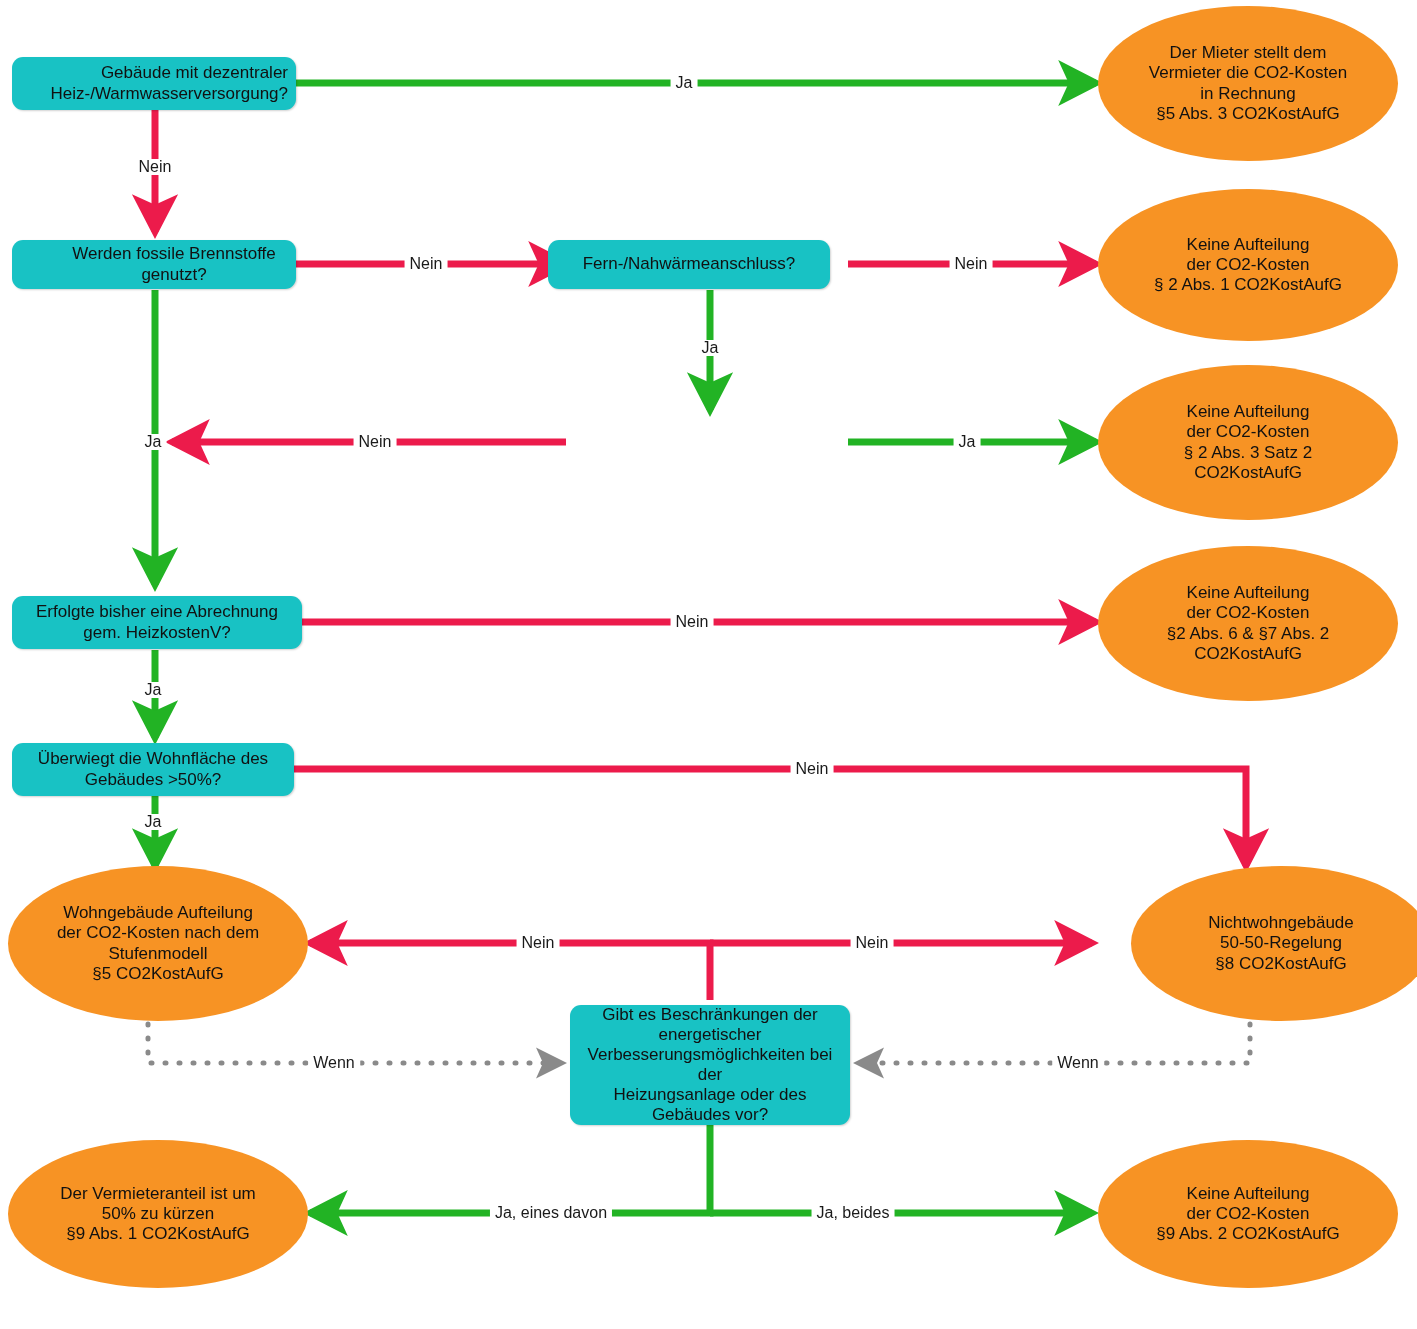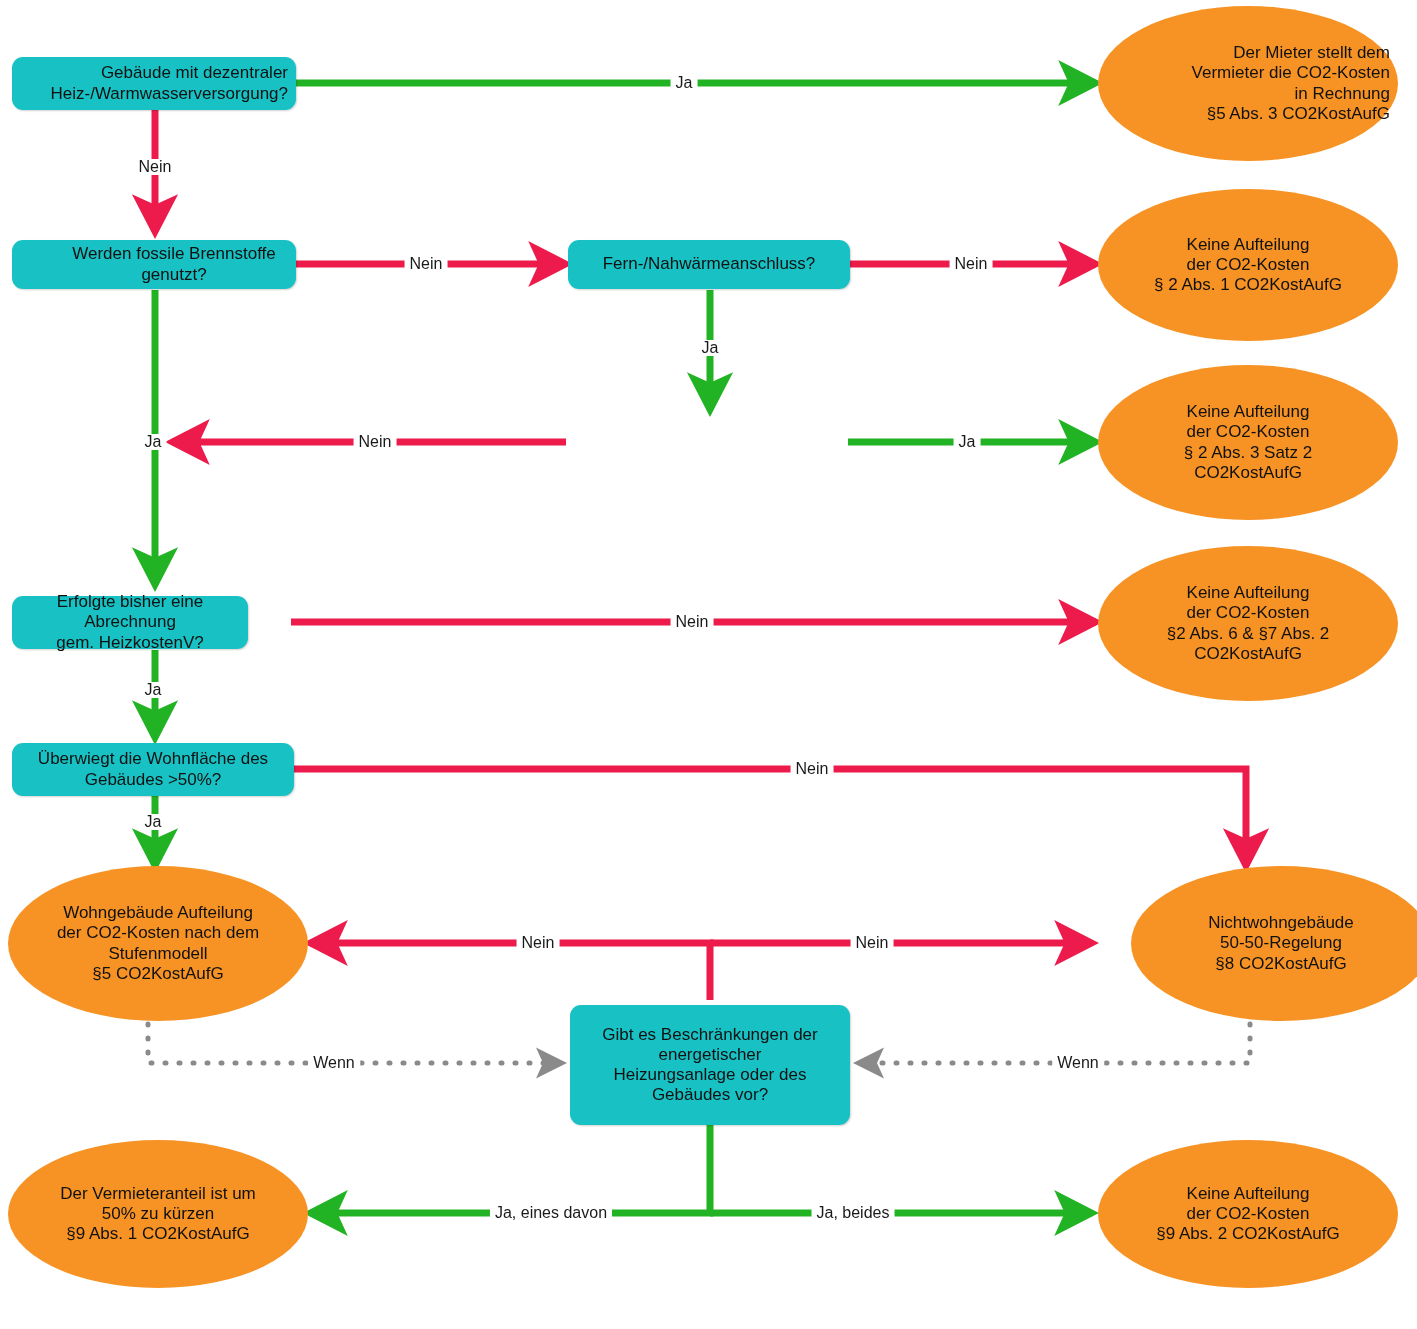--- a/index.html
+++ b/index.html
@@ -98,51 +98,52 @@
       <span>Heiz-/Warmwasserversorgung?</span>
     </div>
   </div>
 
   <div class="node decision" style="left:12px;top:240px;width:284px;height:49px;padding-left:40px;">
     <div class="txt">
       <span>Werden fossile Brennstoffe genutzt?</span>
     </div>
   </div>
 
-  <div class="node decision" style="left:568px;top:240px;width:282px;height:49px;">
+  <div class="node decision" style="left:548px;top:240px;width:282px;height:49px;">
     <div class="txt">
       <span>Fern-/Nahwärmeanschluss?</span>
     </div>
   </div>
 
 
-  <div class="node decision" style="left:12px;top:596px;width:236px;height:53px;">
+  <div class="node decision" style="left:12px;top:596px;width:290px;height:53px;">
     <div class="txt">
       <span>Erfolgte bisher eine Abrechnung</span>
       <span>gem. HeizkostenV?</span>
     </div>
   </div>
 
   <div class="node decision" style="left:12px;top:743px;width:282px;height:53px;">
     <div class="txt">
       <span>Überwiegt die Wohnfläche des</span>
       <span>Gebäudes &gt;50%?</span>
     </div>
   </div>
 
   <div class="node decision" style="left:570px;top:1005px;width:280px;height:120px;align-items:center;">
     <div class="txt">
       <span>Gibt es Beschränkungen der</span>
       <span>energetischer</span>
+      <span>Verbesserungsmöglichkeiten bei der</span>
       <span>Heizungsanlage oder des</span>
       <span>Gebäudes vor?</span>
     </div>
   </div>
 
-  <div class="node terminal" style="left:1098px;top:6px;width:300px;height:155px;text-align:right;">
+  <div class="node terminal" style="left:1098px;top:6px;width:300px;height:155px;">
     <div class="txt">
       <span>Der Mieter stellt dem</span>
       <span>Vermieter die CO2-Kosten</span>
       <span>in Rechnung</span>
       <span class="ital">§5 Abs. 3 CO2KostAufG</span>
     </div>
   </div>
 
   <div class="node terminal" style="left:1098px;top:189px;width:300px;height:152px;">
     <div class="txt">

